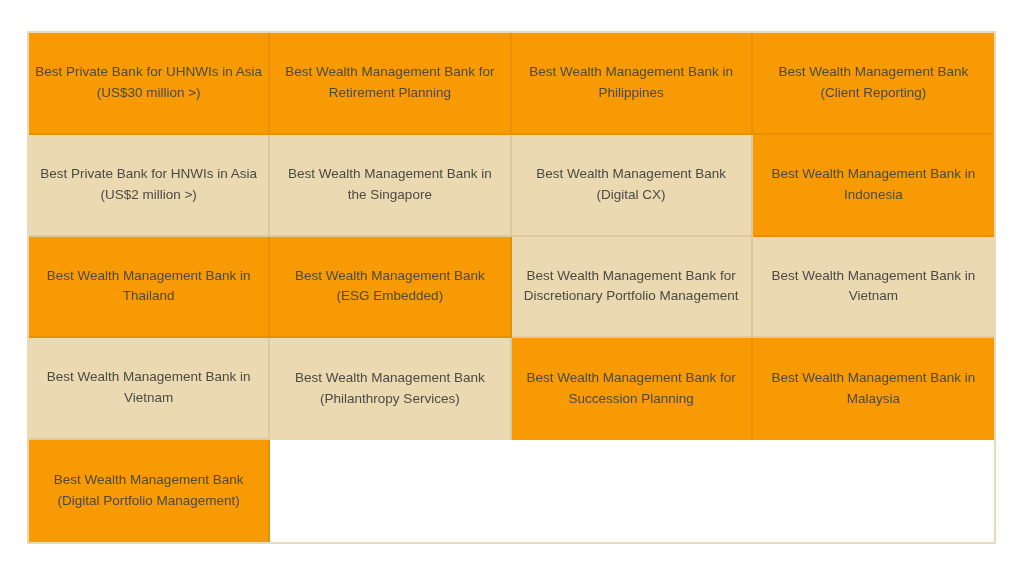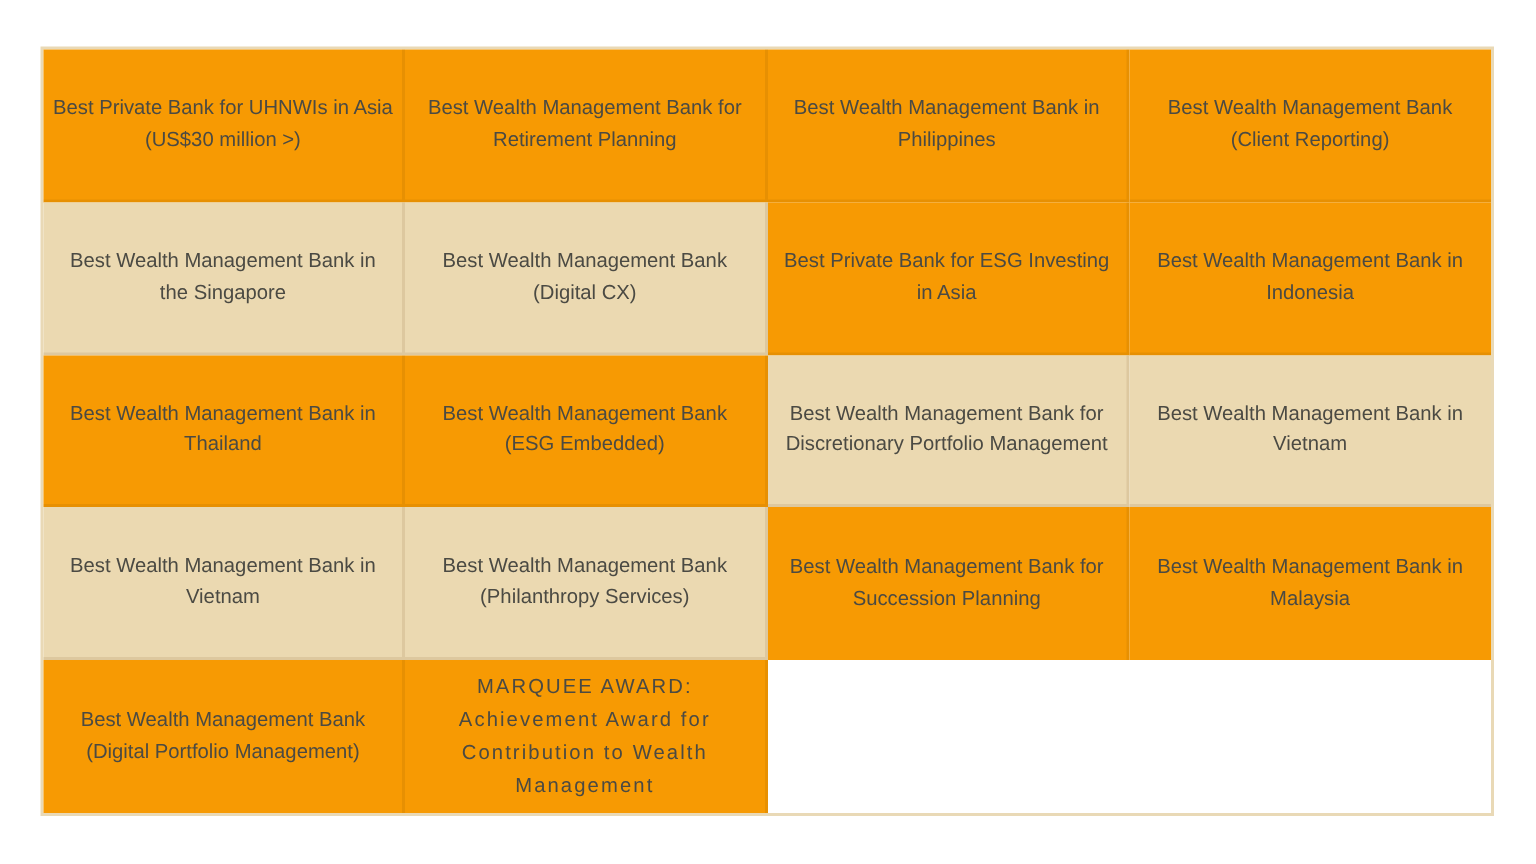--- a/index.html
+++ b/index.html
@@ -59,43 +59,39 @@
 
 <div class="awards-grid">
     <div class="cell orange">Best Private Bank for UHNWIs in Asia
 (US$30 million &gt;)</div>
     <div class="cell orange">Best Wealth Management Bank for
 Retirement Planning</div>
     <div class="cell orange">Best Wealth Management Bank in
 Philippines</div>
     <div class="cell orange">Best Wealth Management Bank
 (Client Reporting)</div>
+    <div class="cell cream">Best Private Bank for HNWIs in Asia
+(US$2 million &gt;)</div>
     <div class="cell cream">Best Wealth Management Bank in
 the Singapore</div>
     <div class="cell cream">Best Wealth Management Bank
 (Digital CX)</div>
-    <div class="cell orange">Best Private Bank for ESG Investing
-in Asia</div>
     <div class="cell orange">Best Wealth Management Bank in
 Indonesia</div>
     <div class="cell orange">Best Wealth Management Bank in
 Thailand</div>
     <div class="cell orange">Best Wealth Management Bank
 (ESG Embedded)</div>
     <div class="cell cream">Best Wealth Management Bank for
 Discretionary Portfolio Management</div>
     <div class="cell cream">Best Wealth Management Bank in
 Vietnam</div>
     <div class="cell cream">Best Wealth Management Bank in
 Vietnam</div>
     <div class="cell cream">Best Wealth Management Bank
 (Philanthropy Services)</div>
     <div class="cell orange">Best Wealth Management Bank for
 Succession Planning</div>
     <div class="cell orange">Best Wealth Management Bank in
 Malaysia</div>
     <div class="cell orange">Best Wealth Management Bank
 (Digital Portfolio Management)</div>
-    <div class="cell orange marquee">MARQUEE AWARD:
-Achievement Award for
-Contribution to Wealth
-Management</div>
   </div>
 
 </body></html>

